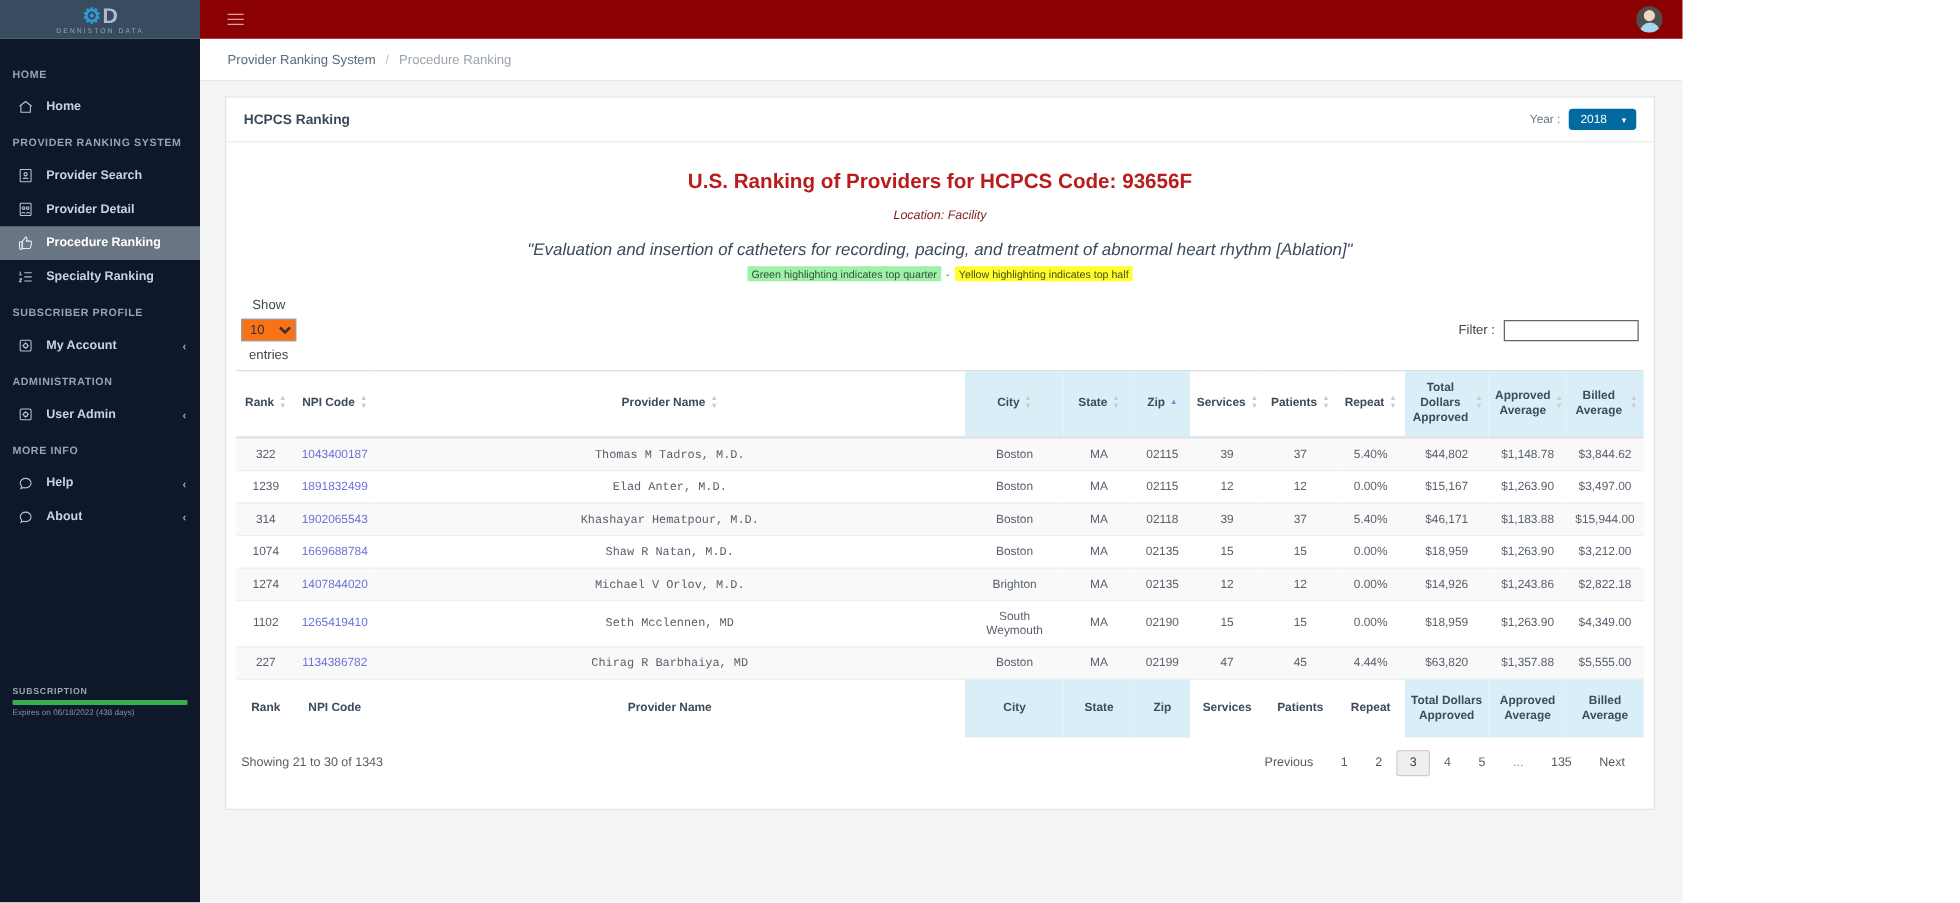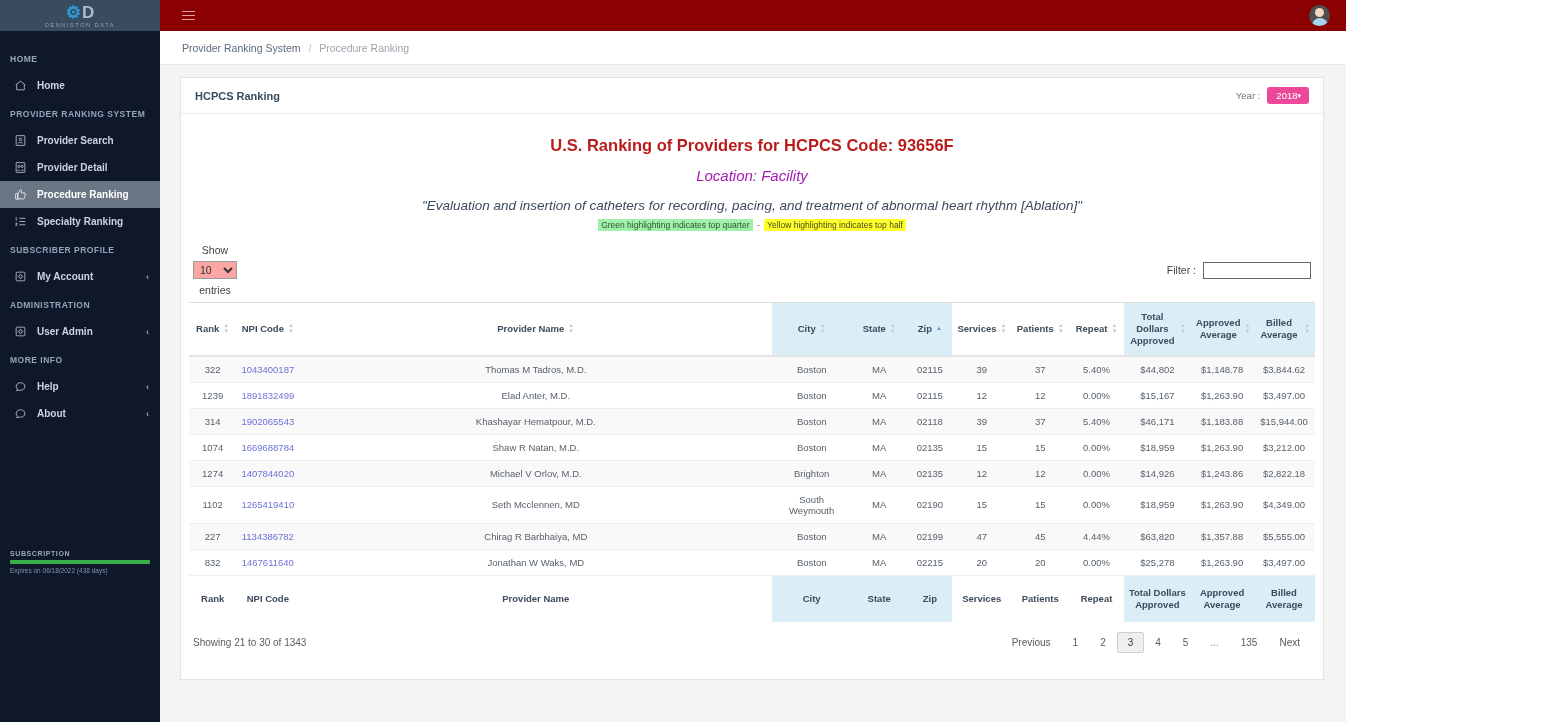--- a/index.html
+++ b/index.html
@@ -78,44 +78,44 @@
     background: #ffffff; margin: 12px 22px 0 20px;
     border: 1px solid #e3e3e3; border-top: 1px solid #e3e3e3;
   }
   .panel-head {
     display: flex; align-items: center; justify-content: space-between;
     padding: 9px 14px 9px 14px; border-bottom: 1px solid #ececec;
   }
   .panel-title { font-size: 11px; font-weight: 700; color: #3a4a5c; }
   .year-wrap { display: flex; align-items: center; gap: 7px; font-size: 9.5px; color: #6a7683; }
   .year-btn {
-    background: #ec4899; color: #ffffff; font-size: 9.5px;
+    background: #0369a1; color: #ffffff; font-size: 9.5px;
     padding: 3px 8px 3px 9px; border-radius: 3px; cursor: pointer;
-    display: inline-flex; align-items: center; gap: 0; text-align: center;
+    display: inline-flex; align-items: center; gap: 12px; text-align: center;
   }
   .year-btn .cdown { font-size: 7px; }
 
   .panel-body { padding: 14px 8px 0 8px; }
 
   .title-main { text-align: center; font-size: 16.5px; font-weight: 700; color: #b91c1c; padding: 8px 0 2px; }
-  .title-loc { text-align: center; font-size: 15px; font-style: italic; color: #a21caf; padding: 10px 0 4px; font-weight: 400; }
+  .title-loc { text-align: center; font-size: 10px; font-style: italic; color: #7f1d1d; padding: 10px 0 4px; font-weight: 400; }
   .title-desc { text-align: center; font-size: 13.5px; font-style: italic; color: #3b4a5c; padding: 10px 0 3px; }
   .legend-row { text-align: center; font-size: 8.5px; padding: 4px 0 2px; }
   .hl-green { background: #9ff0a8; color: #31513a; padding: 1px 3px; }
   .hl-dash { color: #555; margin: 0 2px; }
   .hl-yellow { background: #ffff2e; color: #4a4a10; padding: 1px 3px; }
 
   .tbl-controls {
     display: flex; align-items: center; justify-content: space-between;
     padding: 12px 4px 6px 4px; font-size: 10.5px; color: #444;
   }
   .show-wrap { display: flex; align-items: center; gap: 5px; flex-direction: column; }
   .show-sel {
     font-family: "Liberation Sans", sans-serif; font-size: 10.5px;
-    padding: 1px 2px; border: 1px solid #9a9a9a; background: #fca5a5; color: #333;
+    padding: 1px 2px; border: 1px solid #9a9a9a; background: #f97316; color: #333;
   }
   .filter-wrap { display: flex; align-items: center; gap: 7px; }
   .filter-input {
     width: 108px; height: 17px; border: 1px solid #666; background: #fff;
     font-family: "Liberation Sans", sans-serif; font-size: 10px; padding: 0 3px;
   }
 
   
   table.rank { width: 100%; border-collapse: collapse; table-layout: fixed; }
   table.rank th, table.rank td { font-size: 9.5px; color: #3d4b5c; }
@@ -127,21 +127,21 @@
   table.rank thead th.tinted, table.rank tfoot th.tinted { background: #d9eef7; }
   .th-inner { display: inline-flex; align-items: center; gap: 4px; justify-content: center; }
   .sort-ico { display: inline-flex; flex-direction: column; gap: 1px; line-height: 0; }
   .sort-ico i { font-style: normal; font-size: 6px; color: #c8ccd2; line-height: 5px; }
   .sort-ico.asc i.up { color: #6f8fd0; }
   table.rank tbody td {
     padding: 7px 5px; text-align: center; border-bottom: 1px solid #eceff1; color: #57616d;
   }
   table.rank tbody tr:nth-child(odd) { background: #f9f9f9; }
   table.rank tbody tr:nth-child(even) { background: #ffffff; }
-  td.name { text-align: left; padding-left: 12px; color: #55606c; }
+  td.name { text-align: left; padding-left: 12px; color: #55606c; font-family: Liberation Mono, monospace; }
   td.npi a { color: #6e72d8; text-decoration: none; cursor: pointer; }
   table.rank tfoot th {
     font-weight: 700; padding: 11px 5px; vertical-align: middle;
     text-align: center; line-height: 1.3; border-top: 1px solid #dfe3e6; color: #3d4b5c;
   }
 
   
   .tbl-bottom {
     display: flex; align-items: center; justify-content: space-between;
     padding: 10px 4px 12px 4px; font-size: 10px; color: #5c5c5c;
@@ -526,34 +526,20 @@
                   <td>Boston</td>
                   <td>MA</td>
                   <td>02199</td>
                   <td>47</td>
                   <td>45</td>
                   <td>4.44%</td>
                   <td>$63,820</td>
                   <td>$1,357.88</td>
                   <td>$5,555.00</td>
                 </tr>
-                <tr>
-                  <td>832</td>
-                  <td class="npi"><a>1467611640</a></td>
-                  <td class="name">Jonathan W Waks, MD</td>
-                  <td>Boston</td>
-                  <td>MA</td>
-                  <td>02215</td>
-                  <td>20</td>
-                  <td>20</td>
-                  <td>0.00%</td>
-                  <td>$25,278</td>
-                  <td>$1,263.90</td>
-                  <td>$3,497.00</td>
-                </tr>
               </tbody>
             <tfoot>
               <tr id="tfoot-row">
                   <th>Rank</th>
                   <th>NPI Code</th>
                   <th>Provider Name</th>
                   <th class="tinted">City</th>
                   <th class="tinted">State</th>
                   <th class="tinted">Zip</th>
                   <th>Services</th>

